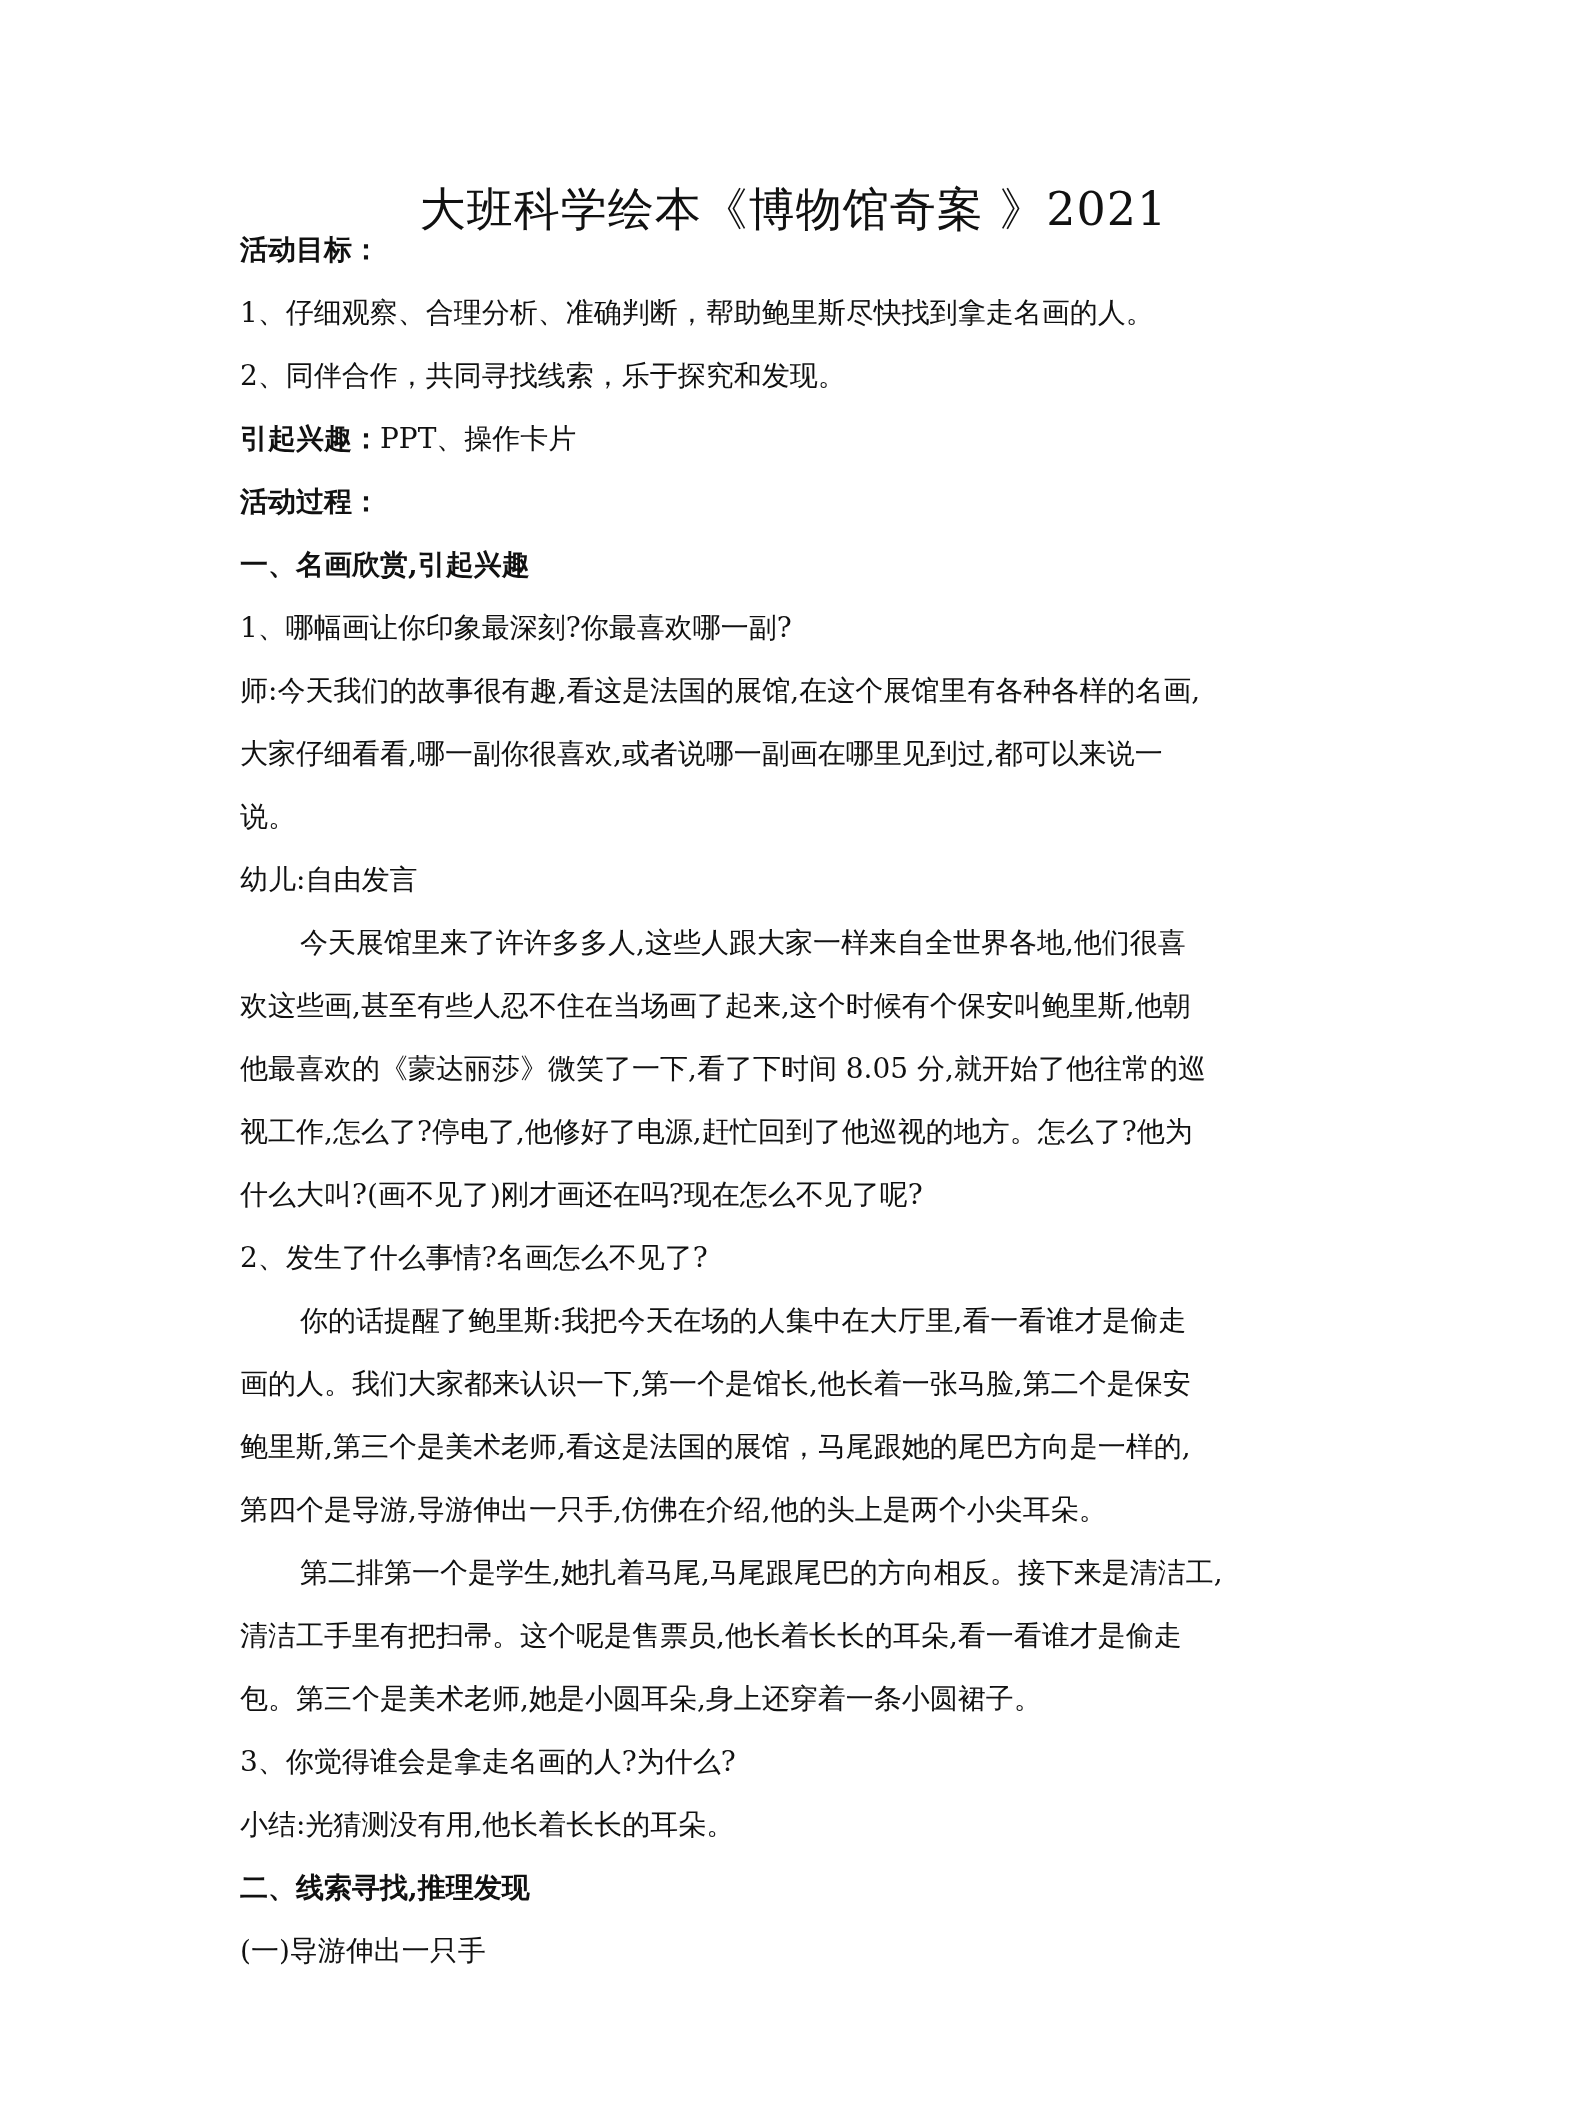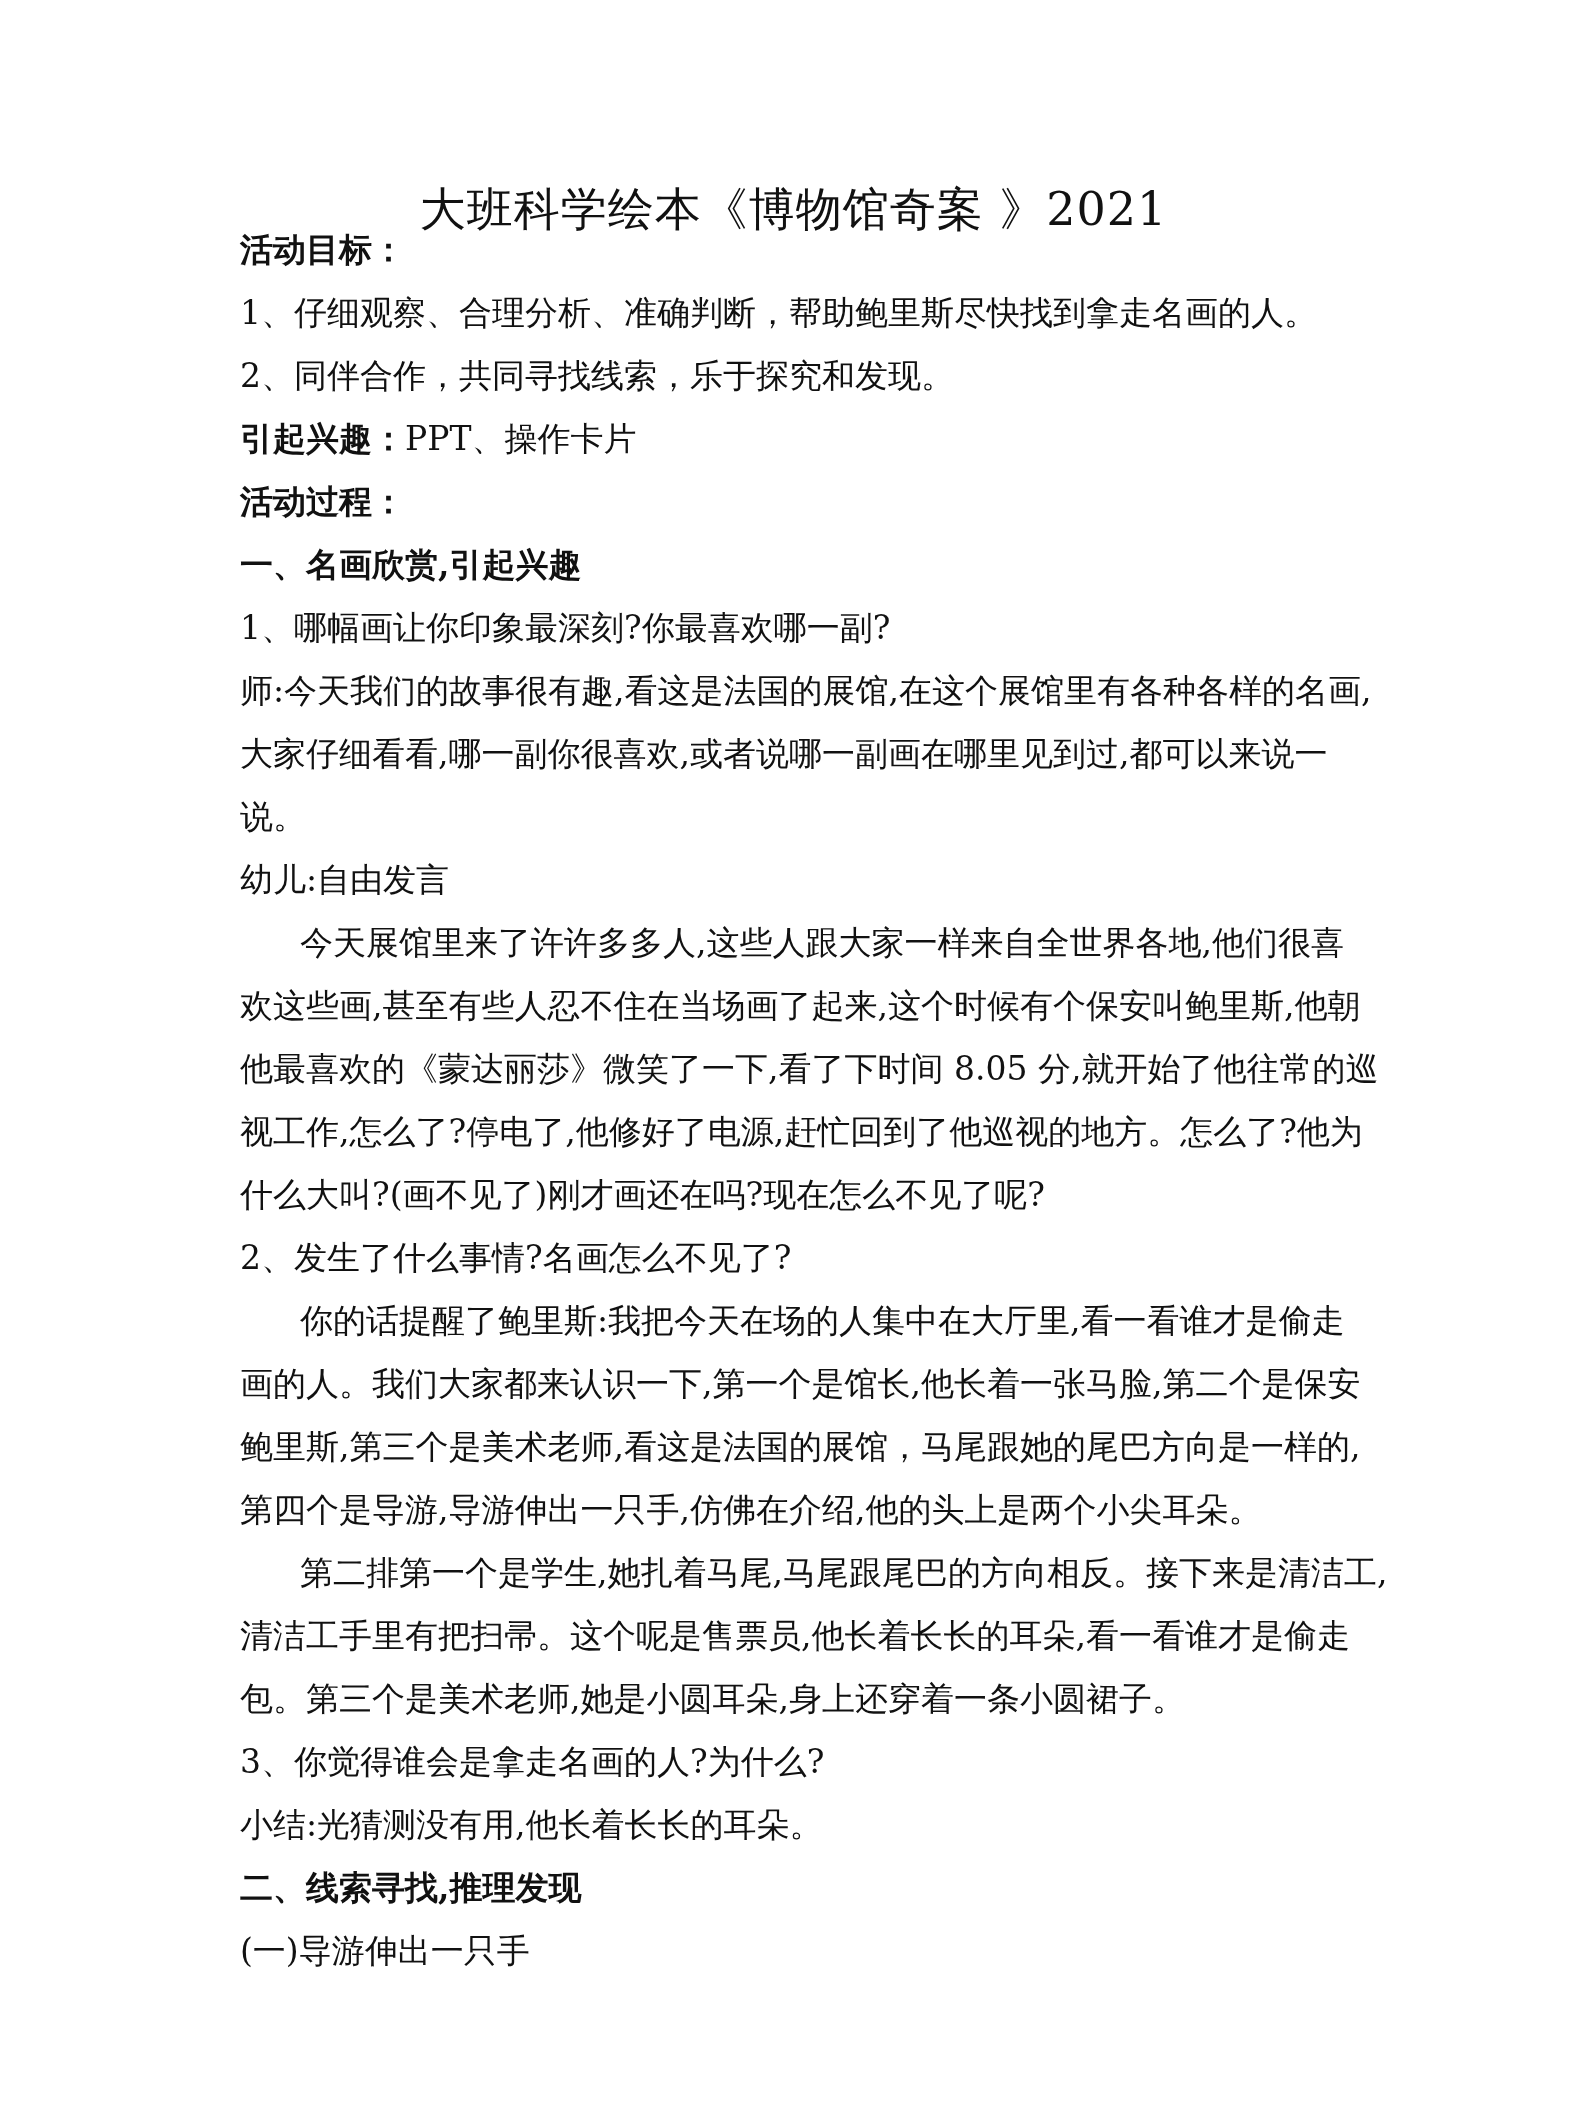--- a/index.html
+++ b/index.html
@@ -9,21 +9,21 @@
     color: #111111;
   }
   .page { position: absolute; left: 0; top: 0; width: 1587px; height: 2115px; background: #fff; }
   .title {
     position: absolute; left: 0; width: 1587px; top: 148px;
     text-align: center; font-size: 46px; line-height: 60px; font-weight: normal;
     letter-spacing: 1px;
   }
   .line {
     position: absolute; left: 240px; width: 1130px;
-    font-size: 33px; line-height: 40px; white-space: nowrap;
+    font-size: 28px; line-height: 40px; white-space: nowrap;
   }
   .bold { font-weight: bold; }
   .indent { left: 300px; }
 </style>
 </head>
 <body>
 
 <div class="page">
   <h1 class="title">大班科学绘本《博物馆奇案 》2021</h1>
 

